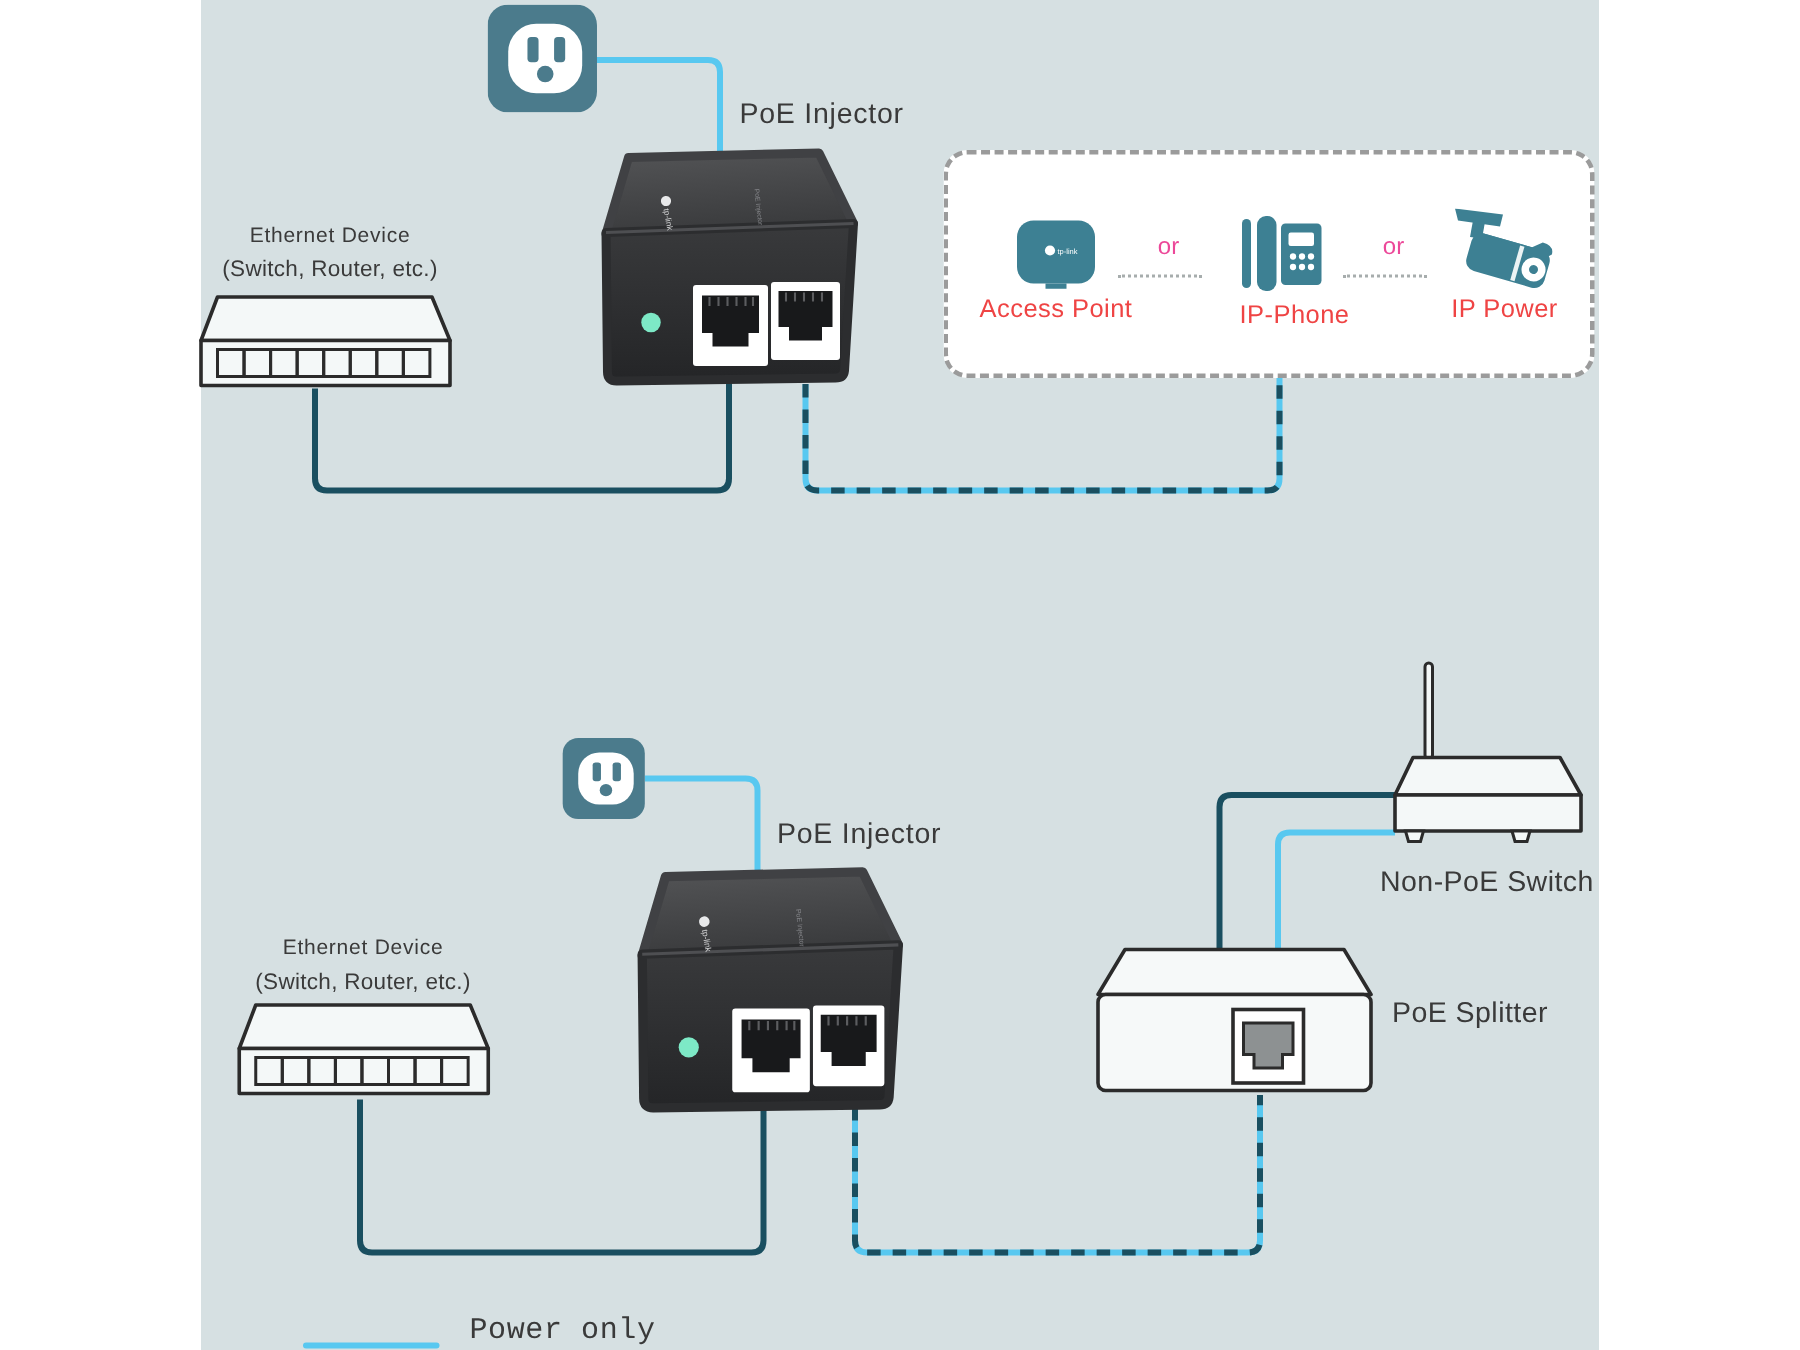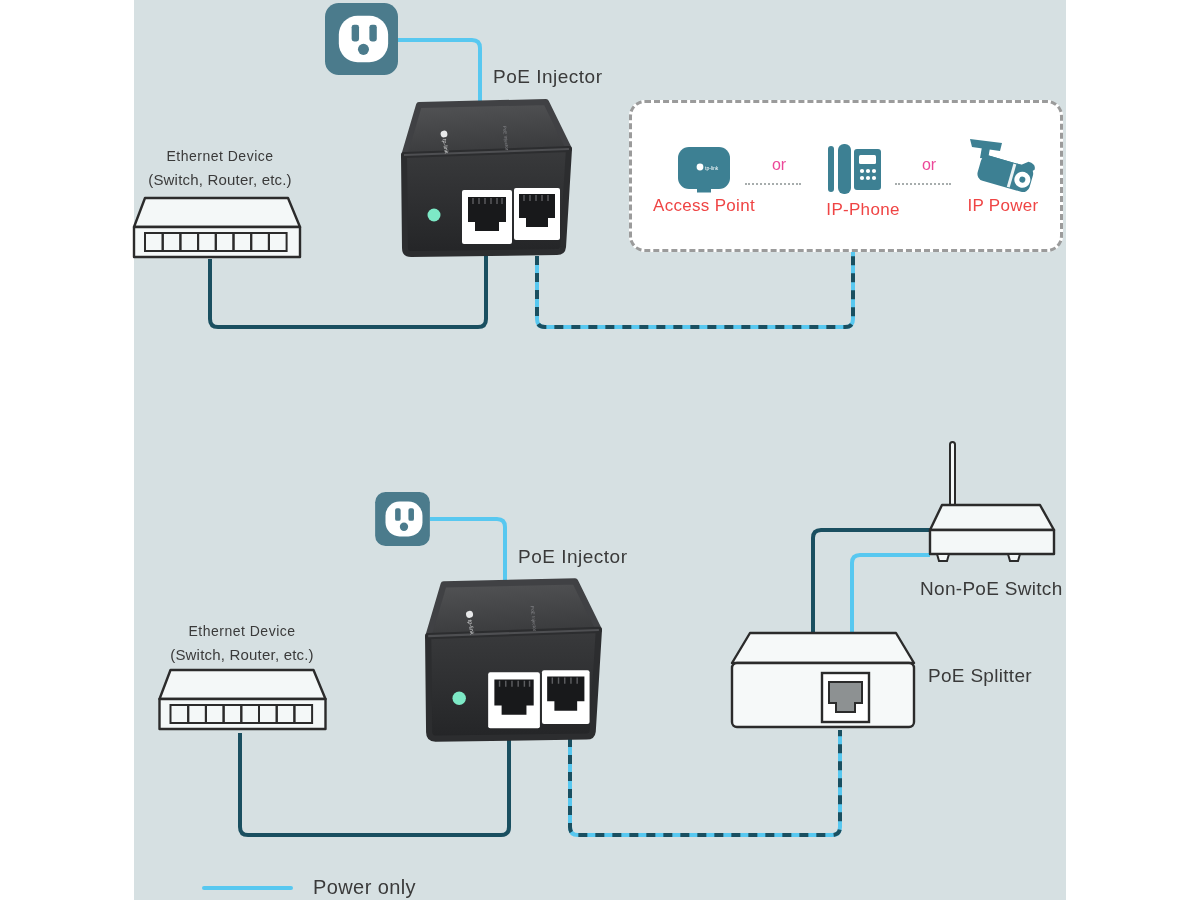--- a/index.html
+++ b/index.html
@@ -13,21 +13,21 @@
   .lbl-main{font-size:14px;letter-spacing:.5px;}
   .lbl-sub{font-size:15px;letter-spacing:.2px;}
   .lbl-inj{font-size:19px;letter-spacing:.5px;}
   .lbl-dev{font-size:19px;letter-spacing:.3px;}
   .center{text-align:center;}
   .dashed-box{position:absolute;left:629px;top:100px;width:434px;height:152px;
       background:#ffffff;border:3px dashed #9b9b9b;border-radius:16px;box-sizing:border-box;}
   .icon-label{position:absolute;font-size:17px;color:#ef4444;letter-spacing:.3px;text-align:center;}
   .or-wrap{position:absolute;width:60px;text-align:center;color:#ec4899;font-size:16px;}
   .or-dots{margin-top:1px;border-bottom:2px dotted #a7adad;width:56px;margin-left:-4px;height:8px;}
-  .legend-item{position:absolute;display:flex;align-items:center;}
+  .legend-item{position:absolute;display:flex;align-items:flex-end;font-family:Liberation Mono, monospace;}
   .legend-text{font-size:20px;color:#3a3a3a;letter-spacing:.4px;}
   .leg-line{height:4px;border-radius:2px;}
   .leg-power{width:91px;background:#58c8f0;}
   .leg-data{width:90px;background:#1a4f60;}
   .leg-dp{width:80px;background:repeating-linear-gradient(90deg,#1a4f60 0 9px,#58c8f0 9px 16px);}
 </style>
 </head>
 <body>
 
 <div class="page">

